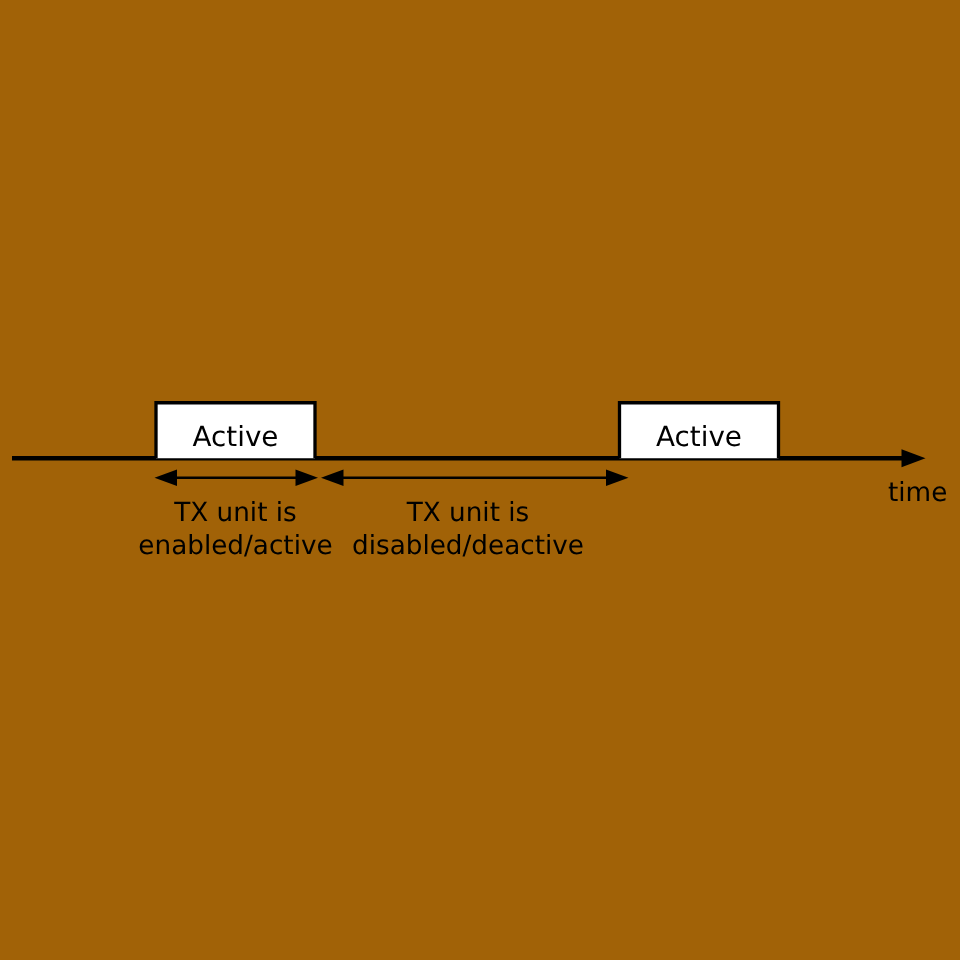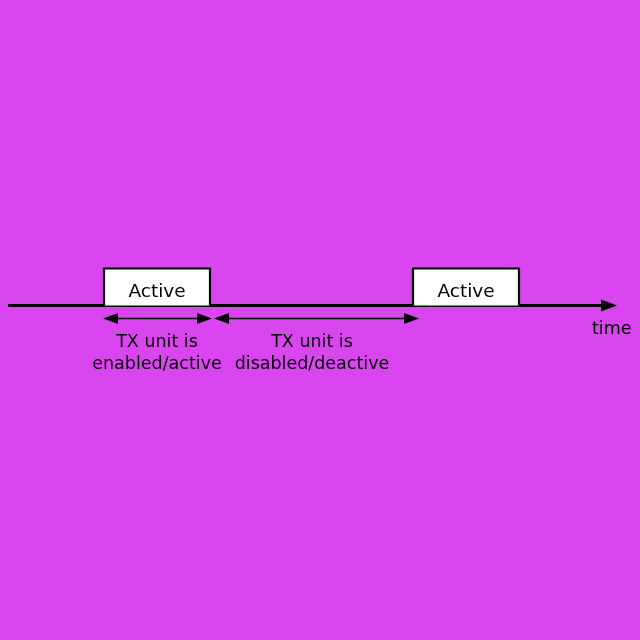--- a/index.html
+++ b/index.html
@@ -8,21 +8,21 @@
     padding: 0;
     background: #ffffff;
   }
   body {
     font-family: "DejaVu Sans", sans-serif;
   }
   #canvas {
     position: relative;
     width: 640px;
     height: 640px;
-    background: #d946ef;
+    background: #a16207;
     overflow: hidden;
   }
   #diagram-svg {
     position: absolute;
     left: 0;
     top: 0;
     width: 640px;
     height: 640px;
     display: block;
   }

